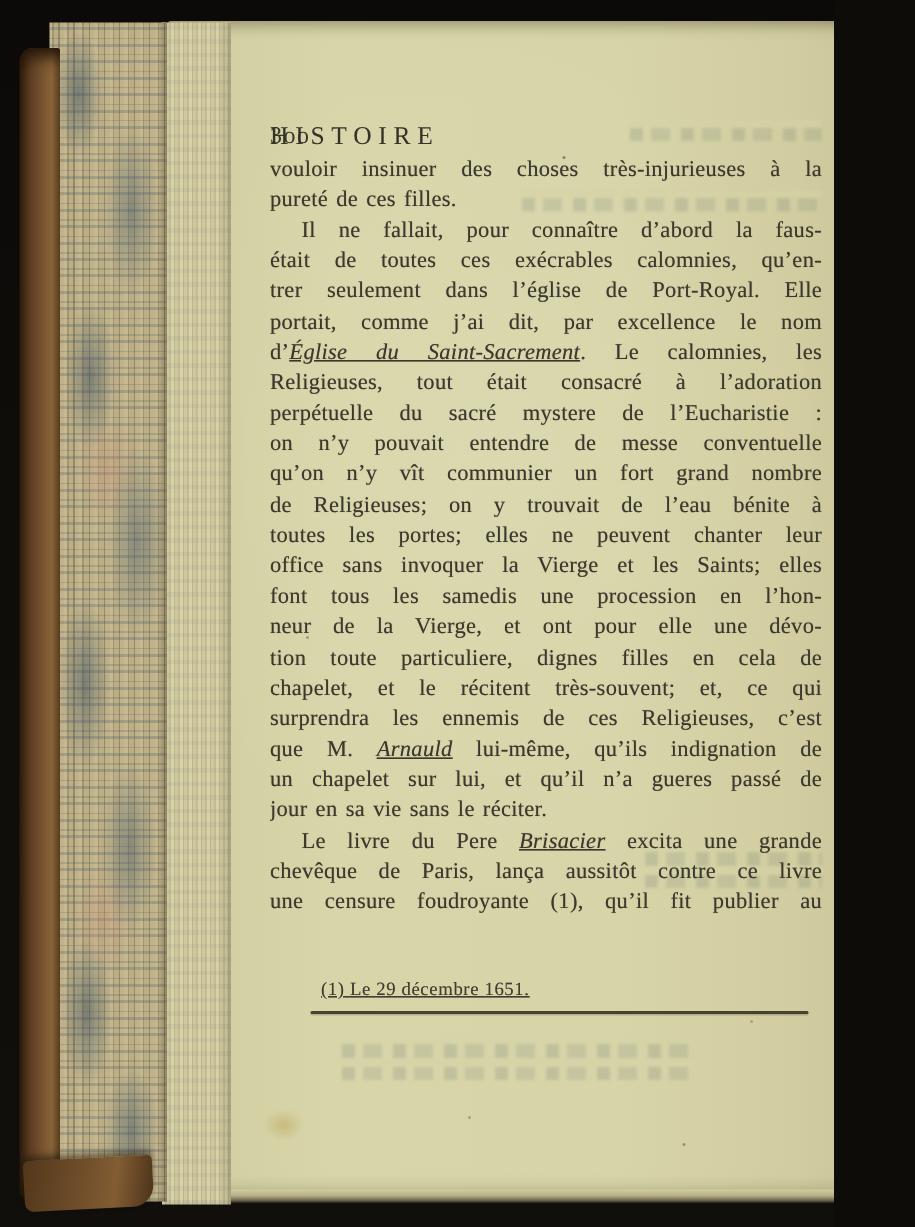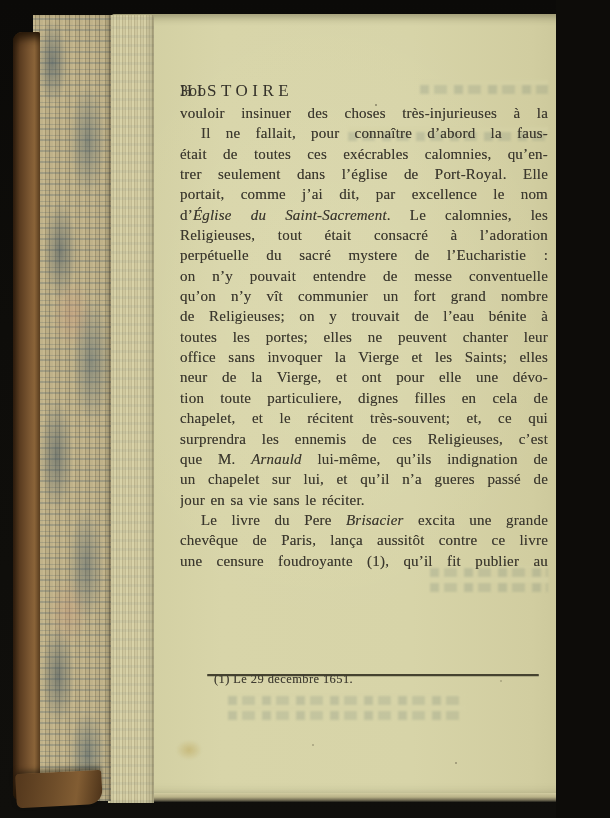--- a/index.html
+++ b/index.html
@@ -77,25 +77,25 @@
   .hdr{position:absolute;left:0;top:0;width:100%;height:22px;}
   .page-num{position:absolute;left:0;top:2px;font-size:16px;letter-spacing:1px;}
   .title{position:absolute;left:0;top:1px;width:100%;text-align:left;
     font-size:17px;letter-spacing:4.5px;color:#35322a;}
   .body{position:absolute;left:0;top:23px;width:100%;
     font-size:15px;line-height:20.35px;word-spacing:1.5px;letter-spacing:.2px;
     text-shadow:0 0 .5px rgba(59,54,46,.55);}
   .ln{height:20.35px;overflow:hidden;text-align:justify;text-align-last:justify;}
   .ln.last{text-align-last:left;}
   .ln.ind{text-indent:21px;}
-  .it{font-style:italic;}
+  .it{font-style:italic;text-decoration:underline;}
   .rule{position:absolute;left:27px;top:594px;width:332px;height:2px;background:#45422f;
     border-radius:1px;box-shadow:0 1px 0 rgba(69,66,47,.25);}
-  .footnote{position:absolute;left:34px;top:592px;font-size:12.5px;letter-spacing:.4px;
-    color:#403d32;text-shadow:0 0 .4px rgba(64,61,50,.5);}
+  .footnote{position:absolute;left:34px;top:572px;font-size:12.5px;letter-spacing:.4px;
+    color:#403d32;text-shadow:0 0 .4px rgba(64,61,50,.5);text-decoration:underline;}
 </style>
 </head>
 <body>
 
 <div class="scene">
 
   <div class="page-main"></div>
   <div class="next-sliver"></div>
   <div class="gutter-crease"></div>
   <div class="bottom-edge"></div>
@@ -112,32 +112,34 @@
   <div class="ghost g3"></div>
   <div class="ghost g4"></div>
 
   <div class="text-block">
     <div class="hdr">
       <span class="page-num">3oo</span>
       <span class="title">HISTOIRE</span>
     </div>
     <div class="body" id="body-text">
         <div class="ln"><span>vouloir insinuer des choses très-injurieuses à la</span></div>
+        <div class="ln last"><span>pureté de ces filles.</span></div>
         <div class="ln ind"><span>Il ne fallait, pour connaître d’abord la faus-</span></div>
         <div class="ln"><span>était de toutes ces exécrables calomnies, qu’en-</span></div>
         <div class="ln"><span>trer seulement dans l’église de Port-Royal. Elle</span></div>
         <div class="ln"><span>portait, comme j’ai dit, par excellence le nom</span></div>
         <div class="ln"><span>d’</span><span class="it">Église du Saint-Sacrement</span><span>. Le calomnies, les</span></div>
         <div class="ln"><span>Religieuses, tout était consacré à l’adoration</span></div>
         <div class="ln"><span>perpétuelle du sacré mystere de l’Eucharistie :</span></div>
         <div class="ln"><span>on n’y pouvait entendre de messe conventuelle</span></div>
         <div class="ln"><span>qu’on n’y vît communier un fort grand nombre</span></div>
         <div class="ln"><span>de Religieuses; on y trouvait de l’eau bénite à</span></div>
         <div class="ln"><span>toutes les portes; elles ne peuvent chanter leur</span></div>
         <div class="ln"><span>office sans invoquer la Vierge et les Saints; elles</span></div>
+        <div class="ln"><span>font tous les samedis une procession en l’hon-</span></div>
         <div class="ln"><span>neur de la Vierge, et ont pour elle une dévo-</span></div>
         <div class="ln"><span>tion toute particuliere, dignes filles en cela de</span></div>
         <div class="ln"><span>chapelet, et le récitent très-souvent; et, ce qui</span></div>
         <div class="ln"><span>surprendra les ennemis de ces Religieuses, c’est</span></div>
         <div class="ln"><span>que M. </span><span class="it">Arnauld</span><span> lui-même, qu’ils indignation de</span></div>
         <div class="ln"><span>un chapelet sur lui, et qu’il n’a gueres passé de</span></div>
         <div class="ln last"><span>jour en sa vie sans le réciter.</span></div>
         <div class="ln ind"><span>Le livre du Pere </span><span class="it">Brisacier</span><span> excita une grande</span></div>
         <div class="ln"><span>chevêque de Paris, lança aussitôt contre ce livre</span></div>
         <div class="ln"><span>une censure foudroyante (1), qu’il fit publier au</span></div>

